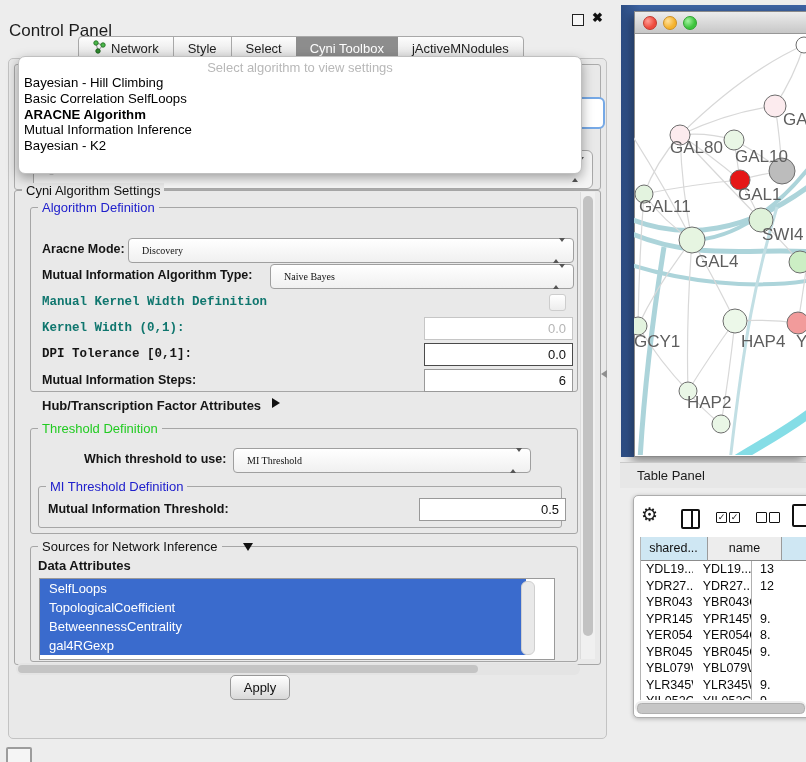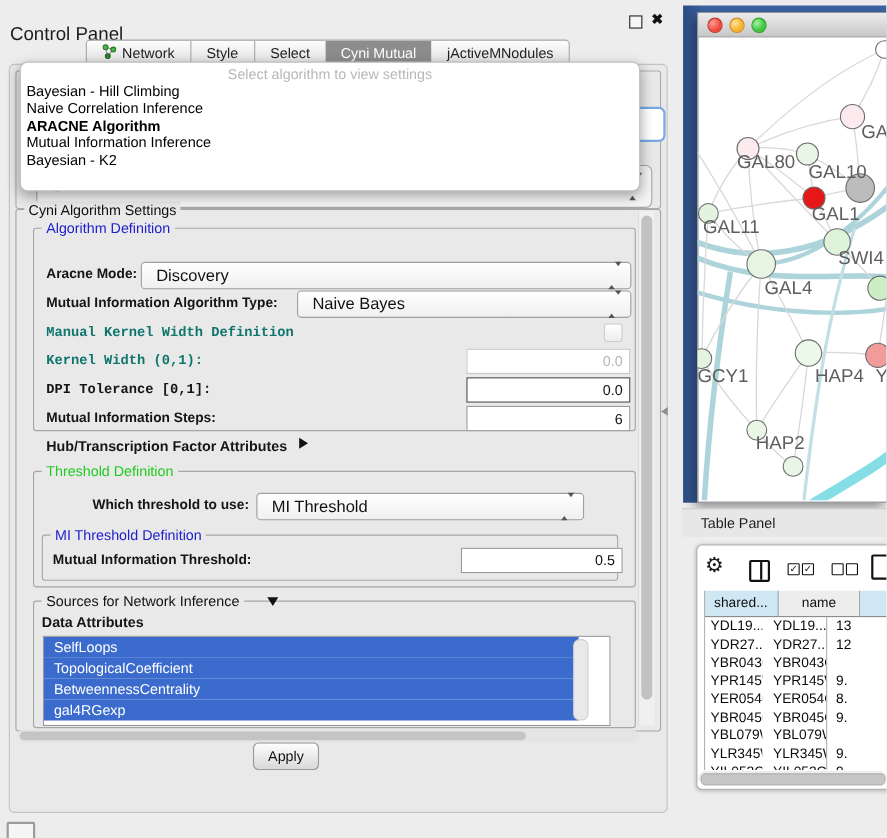--- a/index.html
+++ b/index.html
@@ -27,21 +27,21 @@
   .popup-items{position:absolute;left:5px;top:18px;right:5px;}
   .popup-item{font-size:13.2px;line-height:15.8px;color:#000;white-space:nowrap;}
   .popup-item.bold{font-weight:bold;}
   
   .grp{border:1px solid #a6a6a6;border-radius:3px;background:transparent;}
   .gt{position:absolute;font-size:13px;background:#e9e9e9;padding:0 4px;white-space:nowrap;}
   .gt.blue{color:#2020cc;text-align:center;} .gt.green{color:#22cb22;}
   .lbl{position:absolute;font-size:12.5px;font-weight:bold;color:#151515;white-space:nowrap;}
   .lbl.dis{color:#0f766e;font-family:Liberation Mono, monospace;}
   .combo{position:absolute;height:23px;background:linear-gradient(#ffffff,#f0f0f0);border:1px solid #9f9f9f;border-radius:4px;}
-  .combo-text{position:absolute;left:13px;top:0;line-height:23px;font-size:15px;color:#111;}
+  .combo-text{position:absolute;left:13px;top:0;line-height:23px;font-size:10px;color:#111;font-family:Liberation Serif, serif;}
   .stepper{position:absolute;right:8px;top:50%;transform:translateY(-50%);}
   .tri-up{width:0;height:0;border-left:3.5px solid transparent;border-right:3.5px solid transparent;border-bottom:4.5px solid #555;margin-bottom:2px;}
   .tri-dn{width:0;height:0;border-left:3.5px solid transparent;border-right:3.5px solid transparent;border-top:4.5px solid #555;}
   .field{position:absolute;height:21px;background:#fff;border:1px solid #999;font-size:13px;line-height:21px;
          text-align:right;padding-right:6px;color:#111;}
   .field.dis{border-color:#c6c6c6;color:#b5b5b5;}
   .field.strong{border:1.5px solid #4a4a4a;}
   .checkbox{position:absolute;width:15px;height:15px;border:1px solid #cdcdcd;border-radius:3px;background:linear-gradient(#fff,#ededed);}
   .arrow-right{position:absolute;width:0;height:0;border-top:5.5px solid transparent;border-bottom:5.5px solid transparent;border-left:8px solid #111;}
   .arrow-down{position:absolute;width:0;height:0;border-left:5.5px solid transparent;border-right:5.5px solid transparent;border-top:8px solid #111;}
@@ -120,32 +120,32 @@
           </svg></span>
         <span>Network</span>
       </div>
       <div class="tab sep">
         <span>Style</span>
       </div>
       <div class="tab sep">
         <span>Select</span>
       </div>
       <div class="tab sel">
-        <span>Cyni Mutual</span>
+        <span>Cyni Toolbox</span>
       </div>
       <div class="tab">
         <span>jActiveMNodules</span>
       </div>
     </div>
 
   <div class="abs popup">
     <div class="popup-prompt">Select algorithm to view settings</div>
     <div id="popup-items" class="popup-items">
         <div class="popup-item">Bayesian - Hill Climbing</div>
-        <div class="popup-item">Naive Correlation Inference</div>
+        <div class="popup-item">Basic Correlation SelfLoops</div>
         <div class="popup-item bold">ARACNE Algorithm</div>
         <div class="popup-item">Mutual Information Inference</div>
         <div class="popup-item">Bayesian - K2</div>
       </div>
   </div>
 
   <div class="abs grp" style="left:14px;top:190px;width:585px;height:473px;"></div>
   <span class="gt" style="left:22px;top:183px;">Cyni Algorithm Settings</span>
 
   <div class="abs grp" style="left:30px;top:207px;width:546px;height:183px;"></div>

